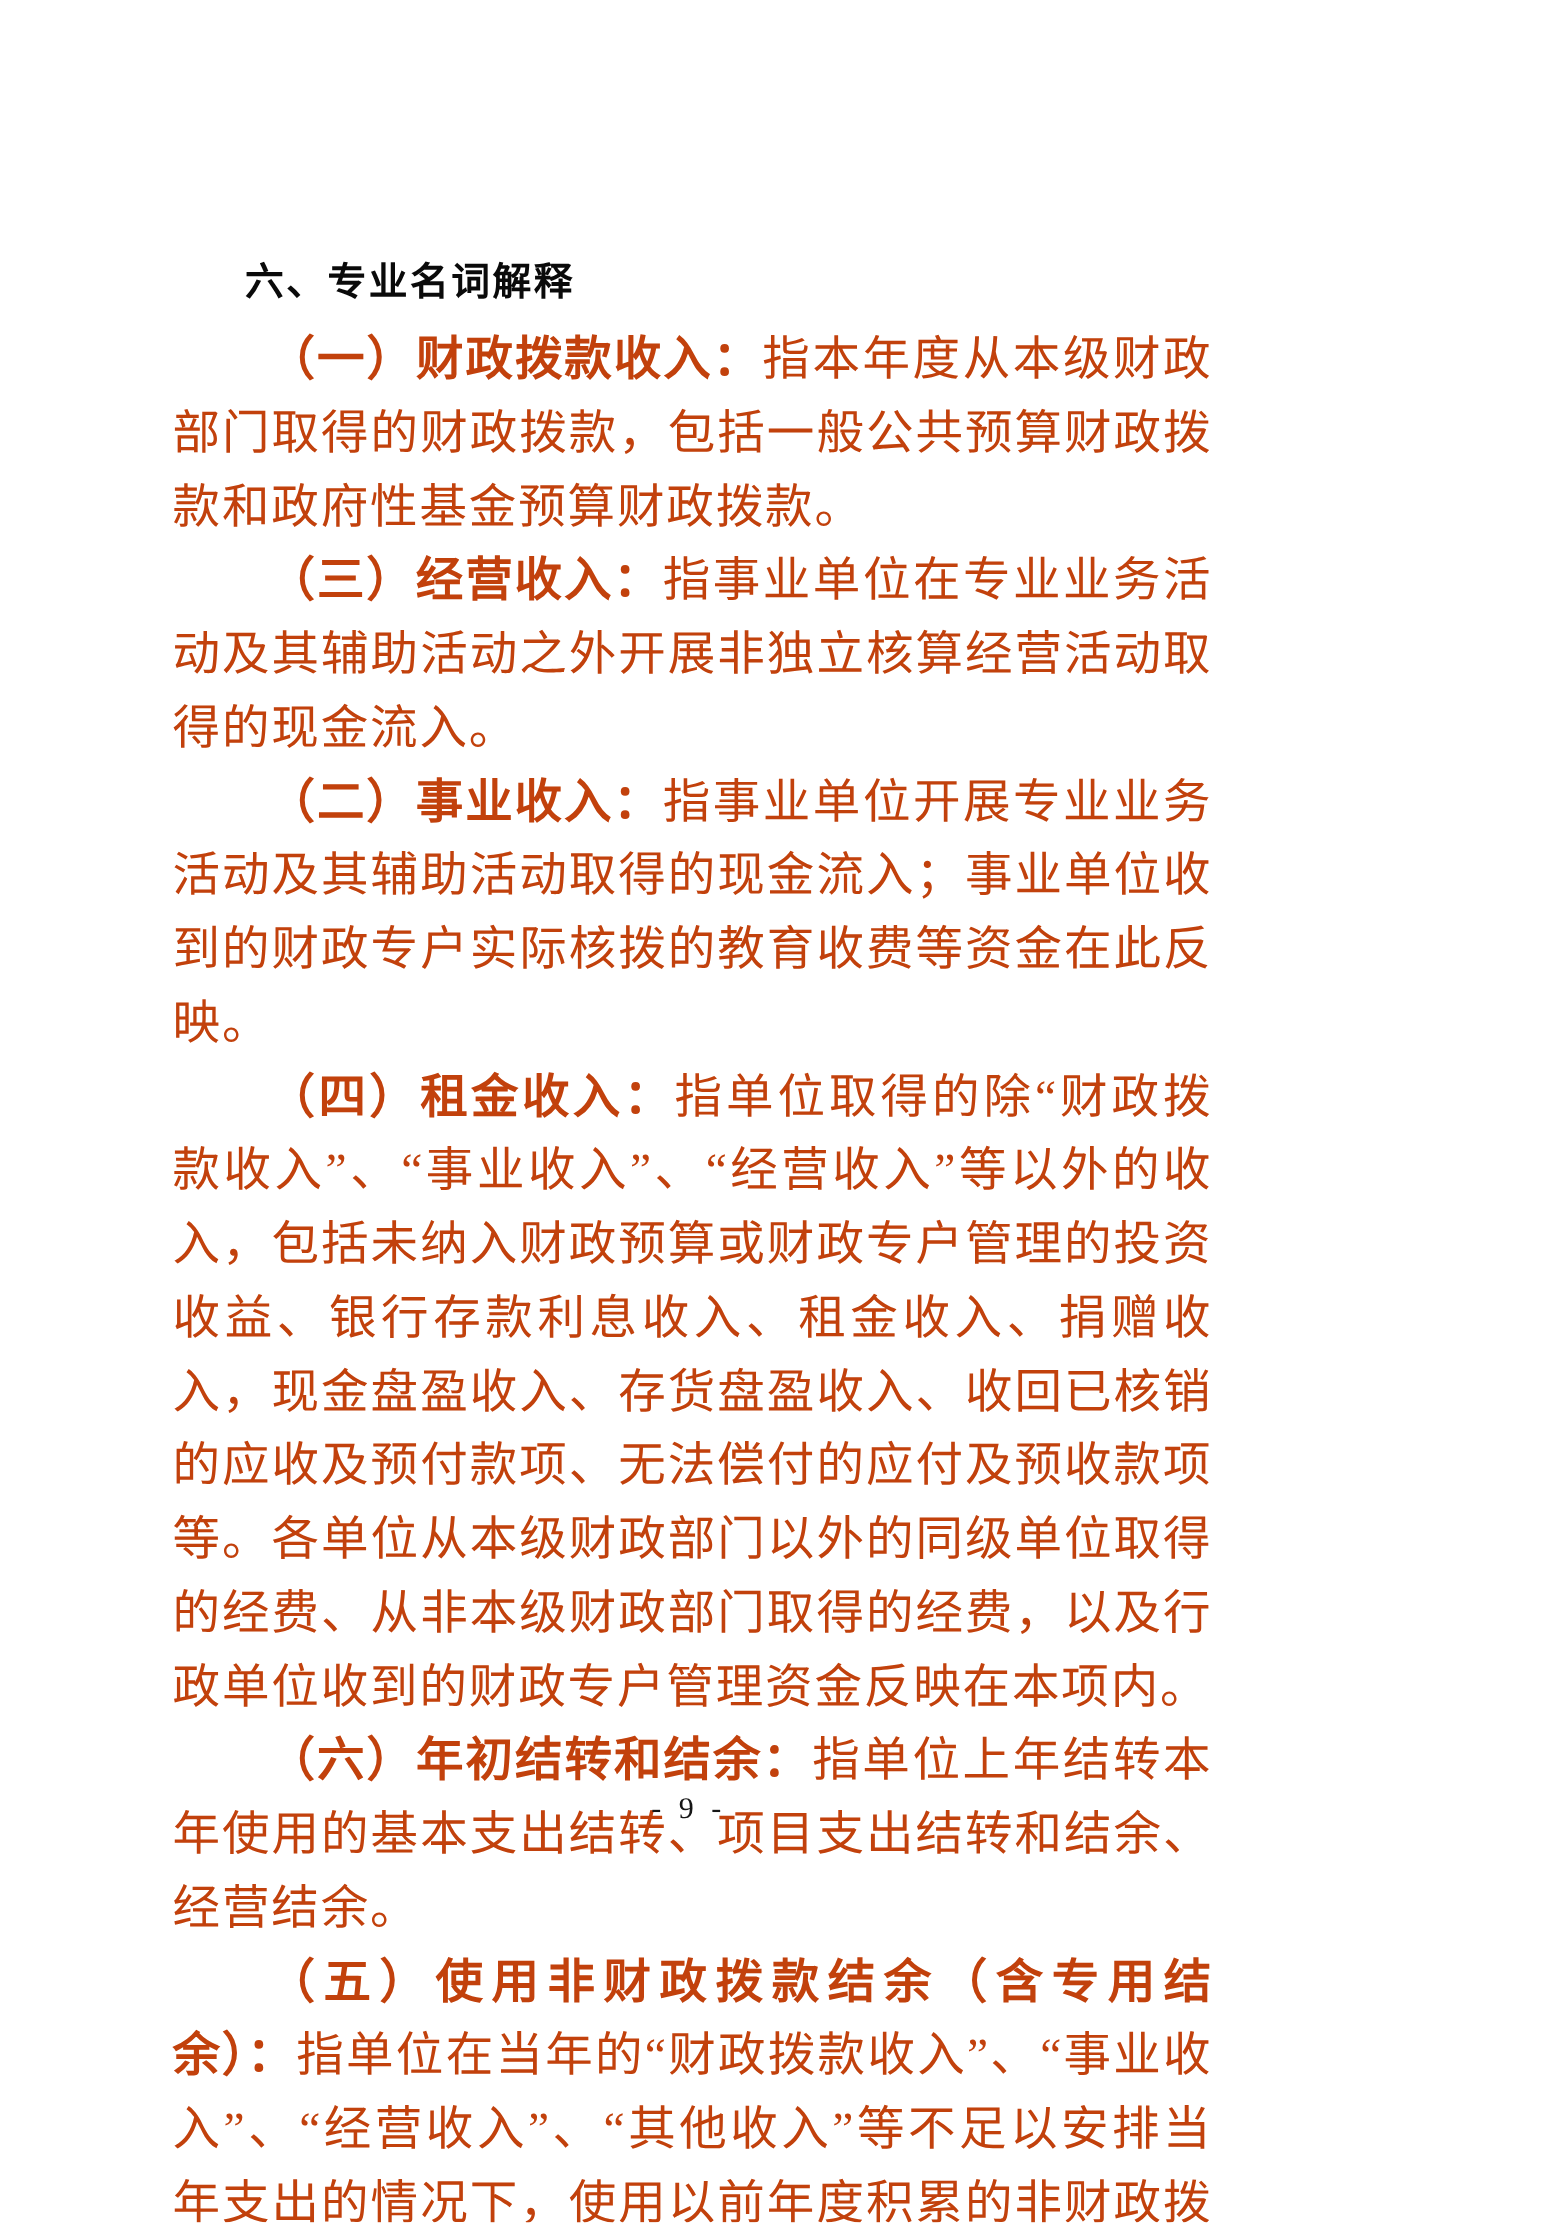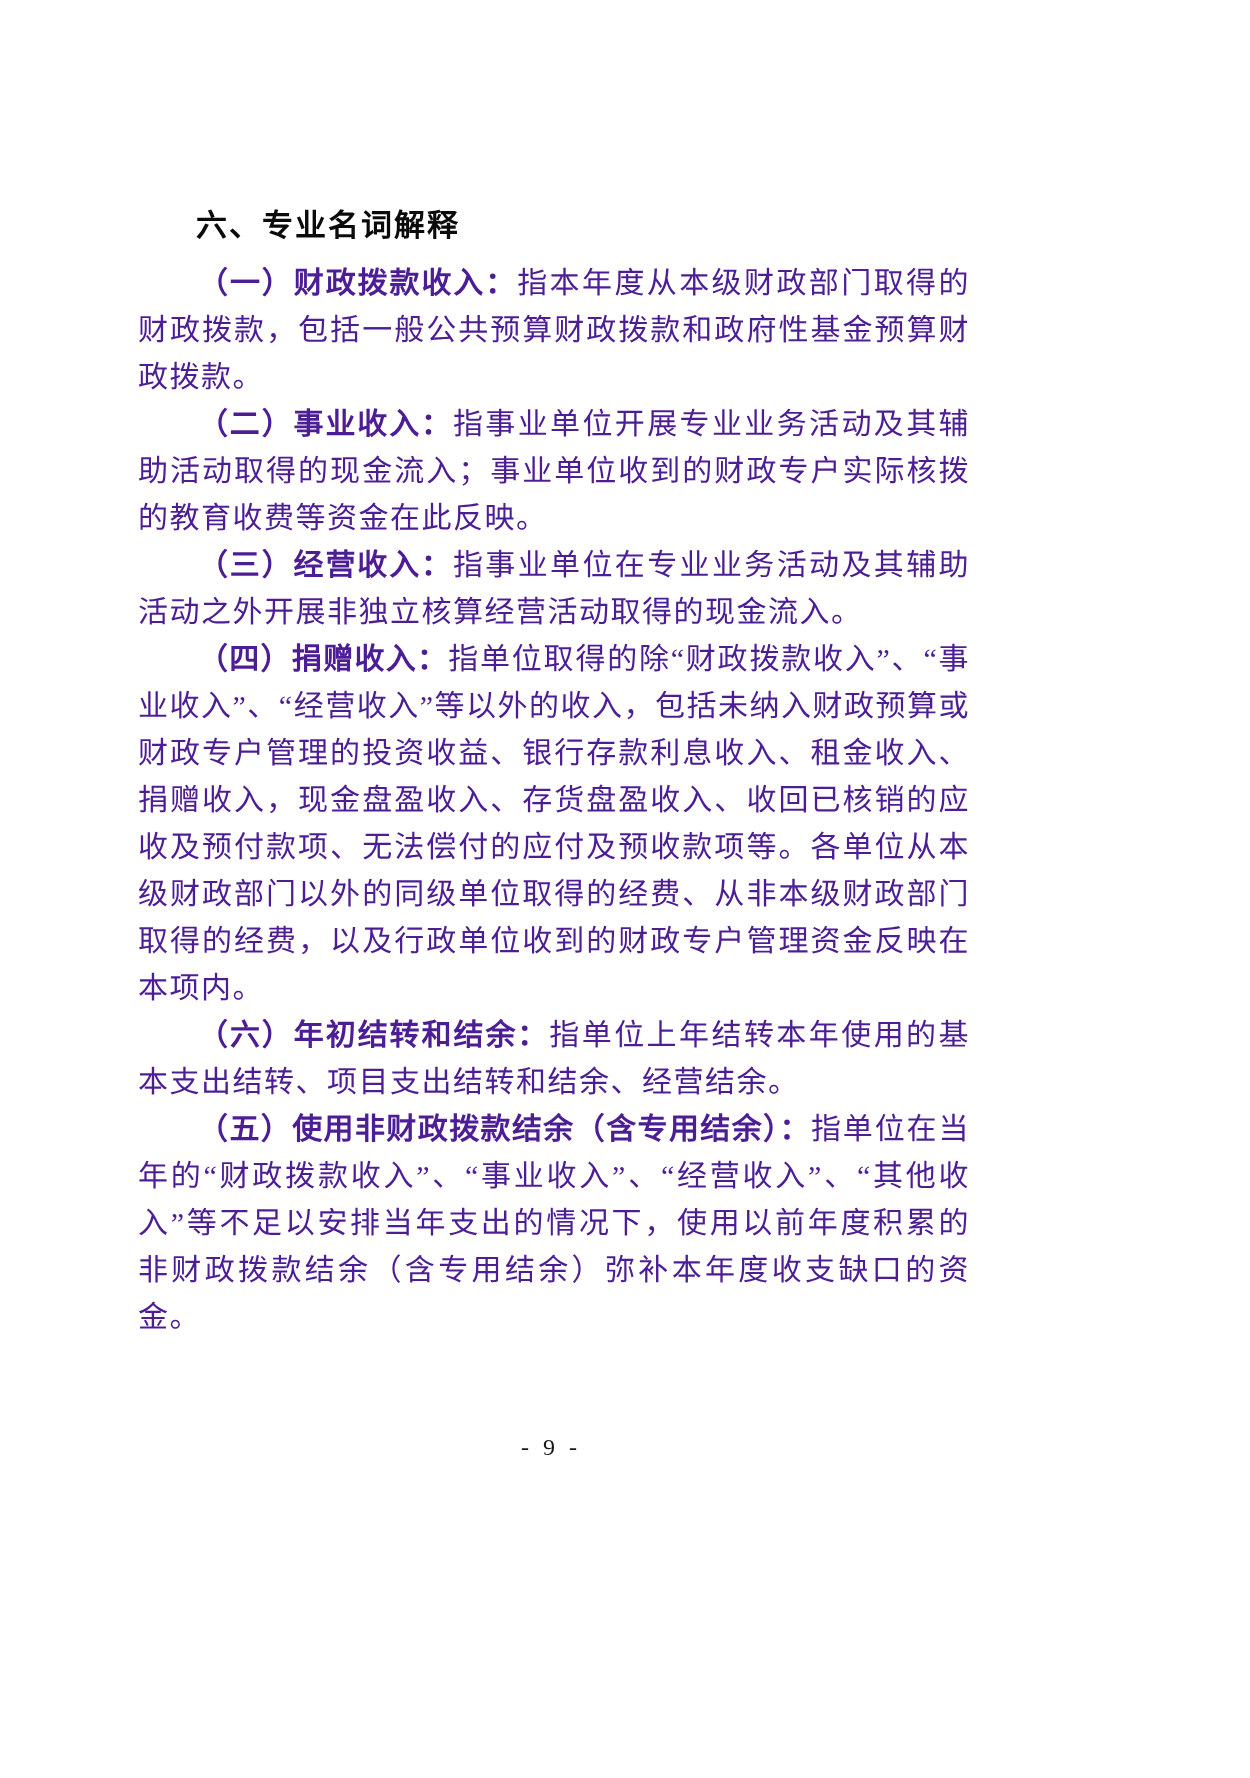--- a/index.html
+++ b/index.html
@@ -26,26 +26,26 @@
     font-weight: bold;
     line-height: 59px;
     padding-left: 58px;
     letter-spacing: 2px;
     font-family: "Liberation Sans", "DejaVu Sans", sans-serif;
   }
   .body-text {
     margin-top: 4px;
   }
   .para {
-    font-size: 30px;
-    line-height: 47px;
+    font-size: 38px;
+    line-height: 59px;
     text-indent: 2em;
     text-align: justify;
     letter-spacing: 1.5px;
-    color: #4c1d95;
+    color: #c2410c;
   }
   .para .term {
     font-weight: bold;
     letter-spacing: 1px;
   }
   .footer {
     position: absolute;
     left: 135px;
     width: 832px;
     top: 1434px;
@@ -57,21 +57,21 @@
   }
 </style>
 </head>
 <body>
 
 <div class="page">
   <div class="content">
     <div class="heading">六、专业名词解释</div>
     <div class="body-text">
       <p class="para"><span class="term">（一）财政拨款收入：</span><span class="def">指本年度从本级财政部门取得的财政拨款，包括一般公共预算财政拨款和政府性基金预算财政拨款。</span></p>
+      <p class="para"><span class="term">（三）经营收入：</span><span class="def">指事业单位在专业业务活动及其辅助活动之外开展非独立核算经营活动取得的现金流入。</span></p>
       <p class="para"><span class="term">（二）事业收入：</span><span class="def">指事业单位开展专业业务活动及其辅助活动取得的现金流入；事业单位收到的财政专户实际核拨的教育收费等资金在此反映。</span></p>
-      <p class="para"><span class="term">（三）经营收入：</span><span class="def">指事业单位在专业业务活动及其辅助活动之外开展非独立核算经营活动取得的现金流入。</span></p>
-      <p class="para"><span class="term">（四）捐赠收入：</span><span class="def">指单位取得的除“财政拨款收入”、“事业收入”、“经营收入”等以外的收入，包括未纳入财政预算或财政专户管理的投资收益、银行存款利息收入、租金收入、捐赠收入，现金盘盈收入、存货盘盈收入、收回已核销的应收及预付款项、无法偿付的应付及预收款项等。各单位从本级财政部门以外的同级单位取得的经费、从非本级财政部门取得的经费，以及行政单位收到的财政专户管理资金反映在本项内。</span></p>
+      <p class="para"><span class="term">（四）租金收入：</span><span class="def">指单位取得的除“财政拨款收入”、“事业收入”、“经营收入”等以外的收入，包括未纳入财政预算或财政专户管理的投资收益、银行存款利息收入、租金收入、捐赠收入，现金盘盈收入、存货盘盈收入、收回已核销的应收及预付款项、无法偿付的应付及预收款项等。各单位从本级财政部门以外的同级单位取得的经费、从非本级财政部门取得的经费，以及行政单位收到的财政专户管理资金反映在本项内。</span></p>
       <p class="para"><span class="term">（六）年初结转和结余：</span><span class="def">指单位上年结转本年使用的基本支出结转、项目支出结转和结余、经营结余。</span></p>
       <p class="para"><span class="term">（五）使用非财政拨款结余（含专用结余）：</span><span class="def">指单位在当年的“财政拨款收入”、“事业收入”、“经营收入”、“其他收入”等不足以安排当年支出的情况下，使用以前年度积累的非财政拨款结余（含专用结余）弥补本年度收支缺口的资金。</span></p>
     </div>
   </div>
   <div class="footer">- 9 -</div>
 </div>
 
 </body></html>

